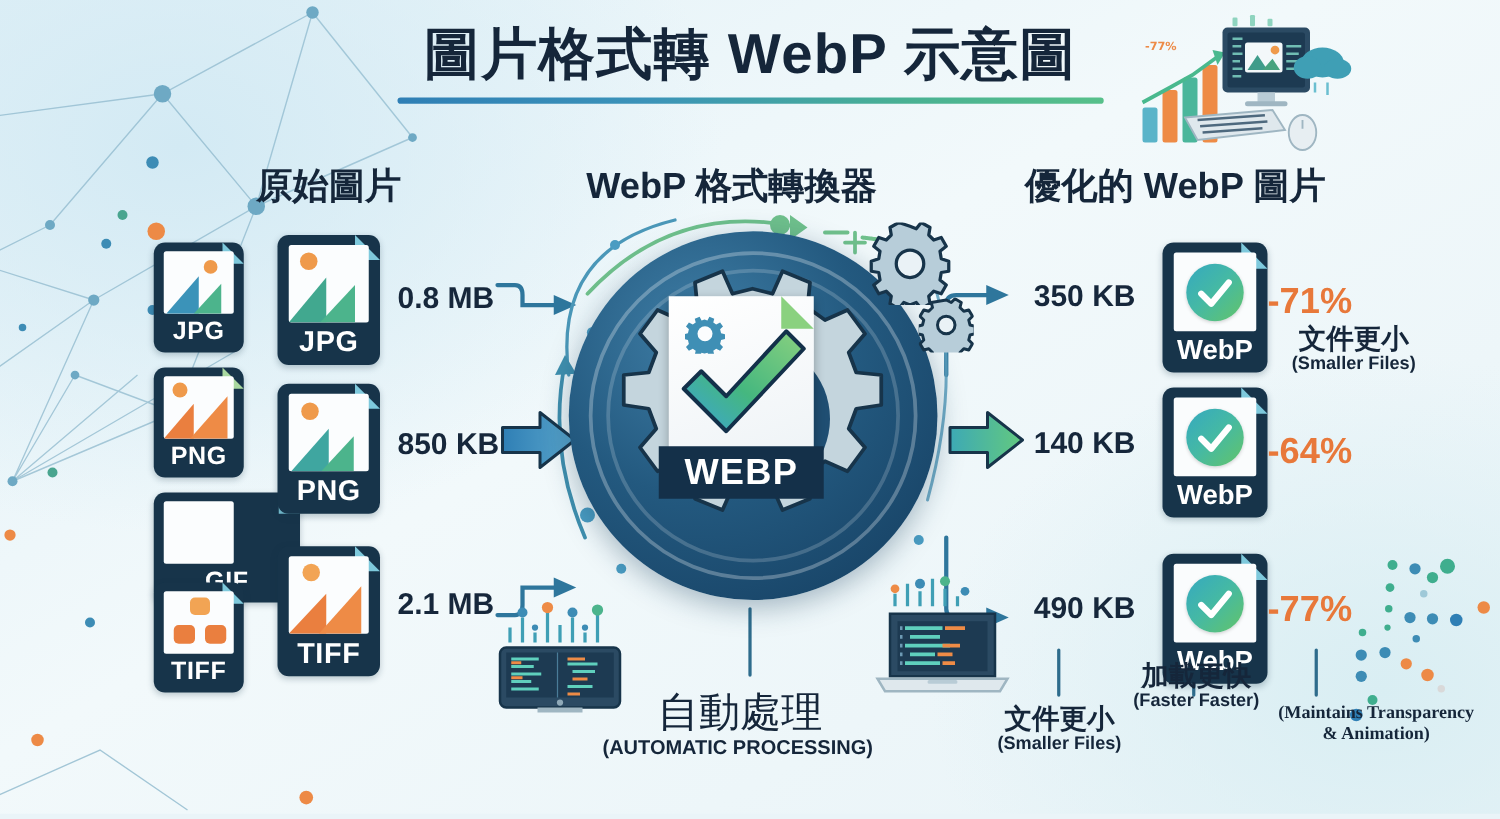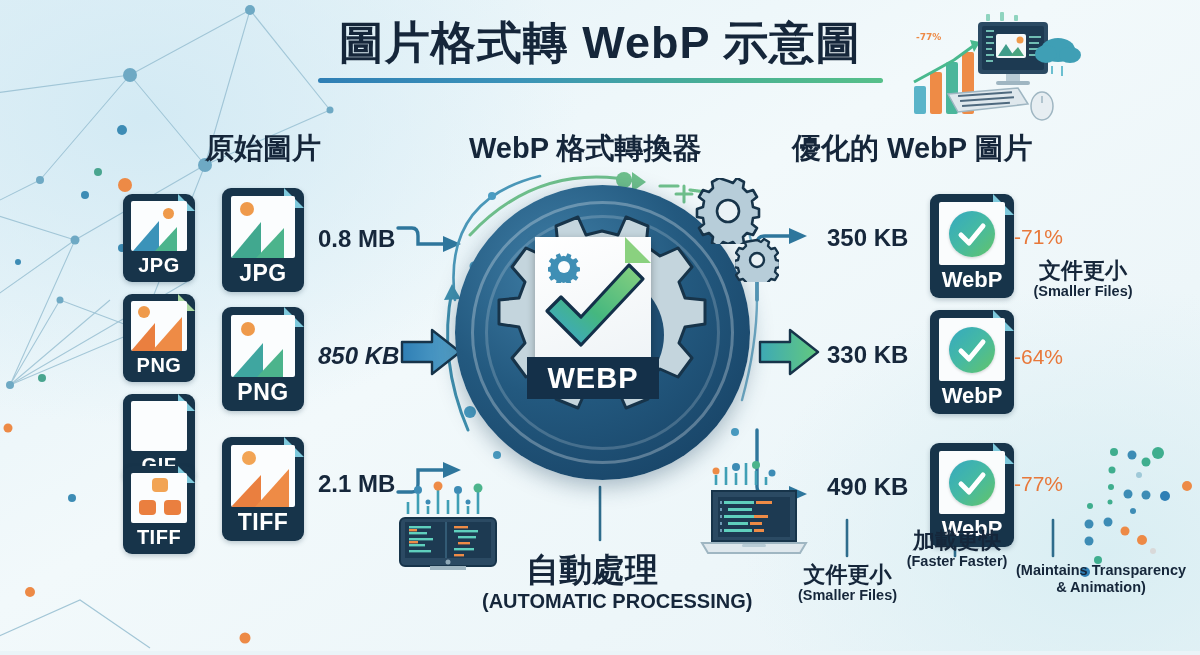--- a/index.html
+++ b/index.html
@@ -26,21 +26,21 @@
   }
   .title-rule{
     display:block;width:565px;height:5px;margin:10px auto 0;border-radius:3px;
     background:linear-gradient(90deg,#2f7fb5 0%,#3b93b9 35%,#49b193 72%,#57c08a 100%);
   }
 
   
   .col-head{position:absolute;font-size:29px;font-weight:bold;color:#15263a;white-space:nowrap;}
   #head-src{left:205px;top:129px;}
   #head-conv{left:469px;top:129px;}
-  #head-out{left:792px;top:129px;}
+  #head-out{left:820px;top:129px;}
 
   
   .fileicon{position:absolute;background:#17344a;border-radius:9px;box-shadow:0 2px 5px rgba(20,50,70,.25);}
   .fileicon .fold{position:absolute;right:0;top:0;border-style:solid;border-color:#7ec9dc transparent;}
   .fileicon .thumb{position:absolute;background:#fbfdfe;overflow:hidden;border-radius:2px;}
   .fileicon .lbl{position:absolute;left:0;width:100%;text-align:center;color:#fff;font-weight:bold;}
   .mountA{position:absolute;bottom:0;width:0;height:0;border-style:solid;border-color:transparent;}
   .sun{position:absolute;border-radius:50%;}
 
   
@@ -73,21 +73,21 @@
     background-image:
       linear-gradient(45deg,#cfdde5 25%,transparent 25%,transparent 75%,#cfdde5 75%),
       linear-gradient(45deg,#cfdde5 25%,transparent 25%,transparent 75%,#cfdde5 75%);
     background-size:10px 10px;background-position:0 0,5px 5px;background-color:#fff;
   }
   
   .tsq{position:absolute;border-radius:4px;}
 
   
   .sizelbl{position:absolute;font-size:24px;font-weight:bold;color:#16273b;white-space:nowrap;}
-  .pctlbl{position:absolute;font-size:21px;font-weight:normal;color:#e8783a;white-space:nowrap;}
+  .pctlbl{position:absolute;font-size:29px;font-weight:bold;color:#e8783a;white-space:nowrap;}
 
   
   #hub{position:absolute;left:455px;top:185px;width:295px;height:295px;}
   .hub-outer{
     position:absolute;inset:0;border-radius:50%;
     background:radial-gradient(circle at 35% 28%,#3f7ea6 0%,#23597f 45%,#143c5e 100%);
     box-shadow:0 6px 22px rgba(20,60,90,.35);
   }
   .hub-ring{position:absolute;border-radius:50%;border:3px solid rgba(255,255,255,.28);}
   .doc{
@@ -95,21 +95,21 @@
     background:linear-gradient(160deg,#ffffff 0%,#eef3f6 100%);
     box-shadow:0 3px 8px rgba(0,0,0,.3);
   }
   .doc .dfold{position:absolute;right:0;top:0;border-style:solid;border-width:0 26px 26px 0;border-color:#8ad17f transparent;}
   .doc .webp-band{
     position:absolute;left:-8px;right:-8px;bottom:-28px;height:42px;background:#143049;
     color:#fff;font-size:29px;font-weight:bold;text-align:center;line-height:42px;letter-spacing:1px;
   }
 
   
-  .cap-cn{position:absolute;font-size:27px;font-weight:bold;color:#15263a;white-space:nowrap;}
+  .cap-cn{position:absolute;font-size:27px;font-weight:normal;color:#15263a;white-space:nowrap;}
   .cap-en{position:absolute;font-size:17px;font-weight:bold;color:#15263a;white-space:nowrap;}
   .cap-block{position:absolute;text-align:center;}
   .cap-block .cn{font-size:22px;font-weight:bold;color:#15263a;line-height:1.15;white-space:nowrap;}
   .cap-block .en{font-size:14.5px;font-weight:bold;color:#15263a;line-height:1.2;}
 
   
   .illus{position:absolute;}
 </style>
 </head>
 <body>
@@ -316,21 +316,21 @@
   <div class="fileicon sm" style="left:123px;top:294px;">
     <span class="fold" style="border-color:#a9d8a0 transparent;"></span>
     <span class="thumb">
       <span class="mountA" style="left:0px;border-width:0 0 28px 24px;border-bottom-color:#ea7f3f;"></span>
       <span class="mountA" style="left:21px;border-width:0 0 34px 30px;border-bottom-color:#ee8b46;"></span>
       <span class="sun" style="left:7px;top:5px;width:12px;height:12px;background:#ef9a4b;"></span>
     </span>
     <span class="lbl">PNG</span>
   </div>
 
-  <div class="fileicon sm" style="left:123px;top:394px;">
+  <div class="fileicon sm" style="left:123px;top:394px;padding-left:45px;">
     <span class="fold"></span>
     <span class="thumb"><span class="checker"></span></span>
     <span class="lbl">GIF</span>
   </div>
 
   <div class="fileicon sm" style="left:123px;top:466px;">
     <span class="fold"></span>
     <span class="thumb">
       <span class="tsq" style="left:21px;top:5px;width:16px;height:14px;background:#f2a454;"></span>
       <span class="tsq" style="left:8px;top:27px;width:17px;height:15px;background:#ea7f3f;"></span>
@@ -363,21 +363,21 @@
     <span class="fold"></span>
     <span class="thumb">
       <span class="mountA" style="left:0px;border-width:0 0 32px 30px;border-bottom-color:#ea7f3f;"></span>
       <span class="mountA" style="left:24px;border-width:0 0 38px 34px;border-bottom-color:#ee8b46;"></span>
       <span class="sun" style="left:11px;top:6px;width:14px;height:14px;background:#f2a454;"></span>
     </span>
     <span class="lbl">TIFF</span>
   </div>
 
   <div class="sizelbl" style="left:318px;top:225px;">0.8 MB</div>
-  <div class="sizelbl" style="left:318px;top:342px;font-style:italic;">850 KB</div>
+  <div class="sizelbl" style="left:318px;top:342px;">850 KB</div>
   <div class="sizelbl" style="left:318px;top:470px;">2.1 MB</div>
 
   <svg class="illus" style="left:400px;top:326px;" width="62" height="52" viewBox="0 0 62 52">
     <defs>
         <linearGradient id="gb" x1="0" y1="0" x2="1" y2="0">
       <stop offset="0%" stop-color="#2f7fb5"></stop>
           <stop offset="100%" stop-color="#5aa6cc"></stop>
     </linearGradient>
       </defs>
     <path d="M2 16 L32 16 L32 4 L60 26 L32 48 L32 36 L2 36 Z" fill="url(#gb)" stroke="#17344a" stroke-width="2.4" stroke-linejoin="round"></path>
@@ -433,21 +433,21 @@
     <defs>
         <linearGradient id="gg" x1="0" y1="0" x2="1" y2="0">
       <stop offset="0%" stop-color="#3da9b5"></stop>
           <stop offset="100%" stop-color="#63c97f"></stop>
     </linearGradient>
       </defs>
     <path d="M2 16 L32 16 L32 4 L60 26 L32 48 L32 36 L2 36 Z" fill="url(#gg)" stroke="#17344a" stroke-width="2.4" stroke-linejoin="round"></path>
   </svg>
 
   <div class="sizelbl" style="left:827px;top:224px;">350 KB</div>
-  <div class="sizelbl" style="left:827px;top:341px;">330 KB</div>
+  <div class="sizelbl" style="left:827px;top:341px;">140 KB</div>
   <div class="sizelbl" style="left:827px;top:473px;">490 KB</div>
 
   <div class="fileicon wp" style="left:930px;top:194px;">
     <span class="fold"></span>
     <span class="thumb">
       <span class="check-circle">
         <svg width="46" height="46" viewBox="0 0 46 46">
             <path d="M12 24 L20 32 L34 15" stroke="#fff" stroke-width="5" fill="none" stroke-linecap="round" stroke-linejoin="round"></path>
           </svg>
       </span>
@@ -564,28 +564,28 @@
         <rect x="26" y="53" width="2" height="3"></rect>
       <rect x="26" y="60" width="2" height="3"></rect>
         <rect x="26" y="67" width="2" height="3"></rect>
       <rect x="26" y="74" width="2" height="3"></rect>
       </g>
     <path d="M8 88 L112 88 L106 98 L14 98 Z" fill="#dfe8ed" stroke="#9fb6c2" stroke-width="2"></path>
     <rect x="48" y="89" width="24" height="3" rx="1.5" fill="#b9ccd6"></rect>
   </svg>
 
   <div class="cap-cn" style="left:526px;top:548px;font-size:33px;">自動處理</div>
-  <div class="cap-en" style="left:482px;top:590px;font-size:20px;">(AUTOMATIC PROCESSING)</div>
+  <div class="cap-en" style="left:482px;top:590px;font-size:16px;">(AUTOMATIC PROCESSING)</div>
 
   <div class="cap-block" style="left:785px;top:562px;width:125px;">
     <div class="cn">文件更小</div>
     <div class="en">(Smaller Files)</div>
   </div>
   <div class="cap-block" style="left:893px;top:528px;width:128px;">
     <div class="cn">加載更快</div>
     <div class="en">(Faster Faster)</div>
   </div>
   <div class="cap-block" style="left:1010px;top:562px;width:182px;">
-    <div class="en" style="white-space:pre-line;">(Maintains Transparency
+    <div class="en" style="white-space:pre-line;font-family:Liberation Serif, serif;">(Maintains Transparency
 &amp; Animation)</div>
   </div>
 
 </div>
 
 </body></html>

